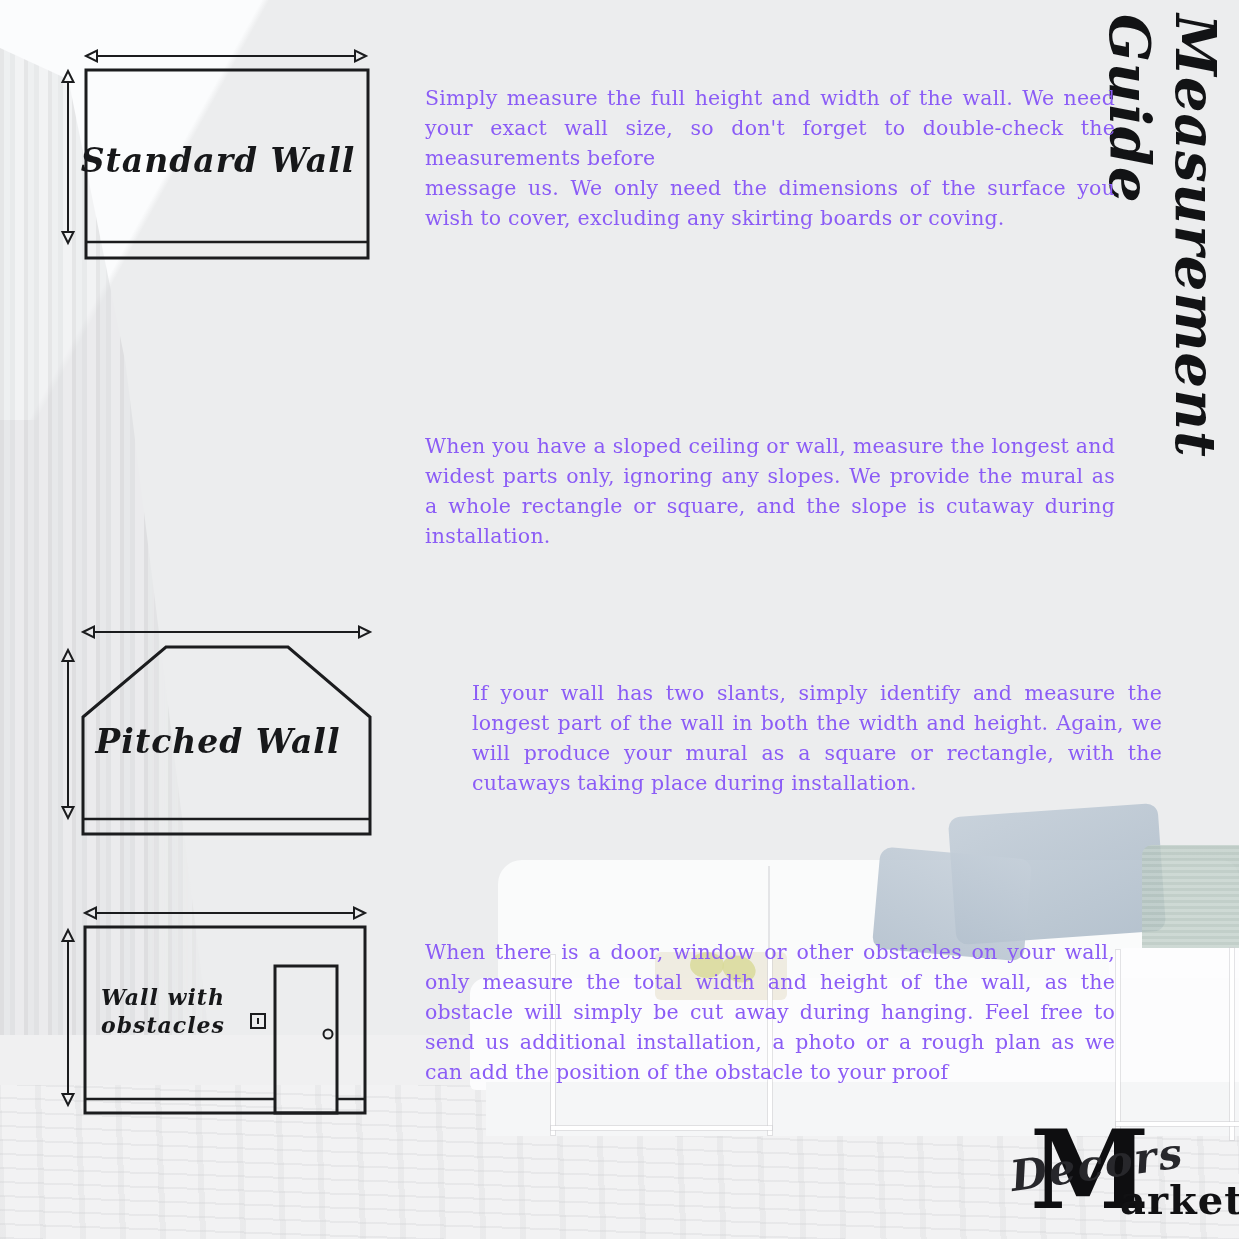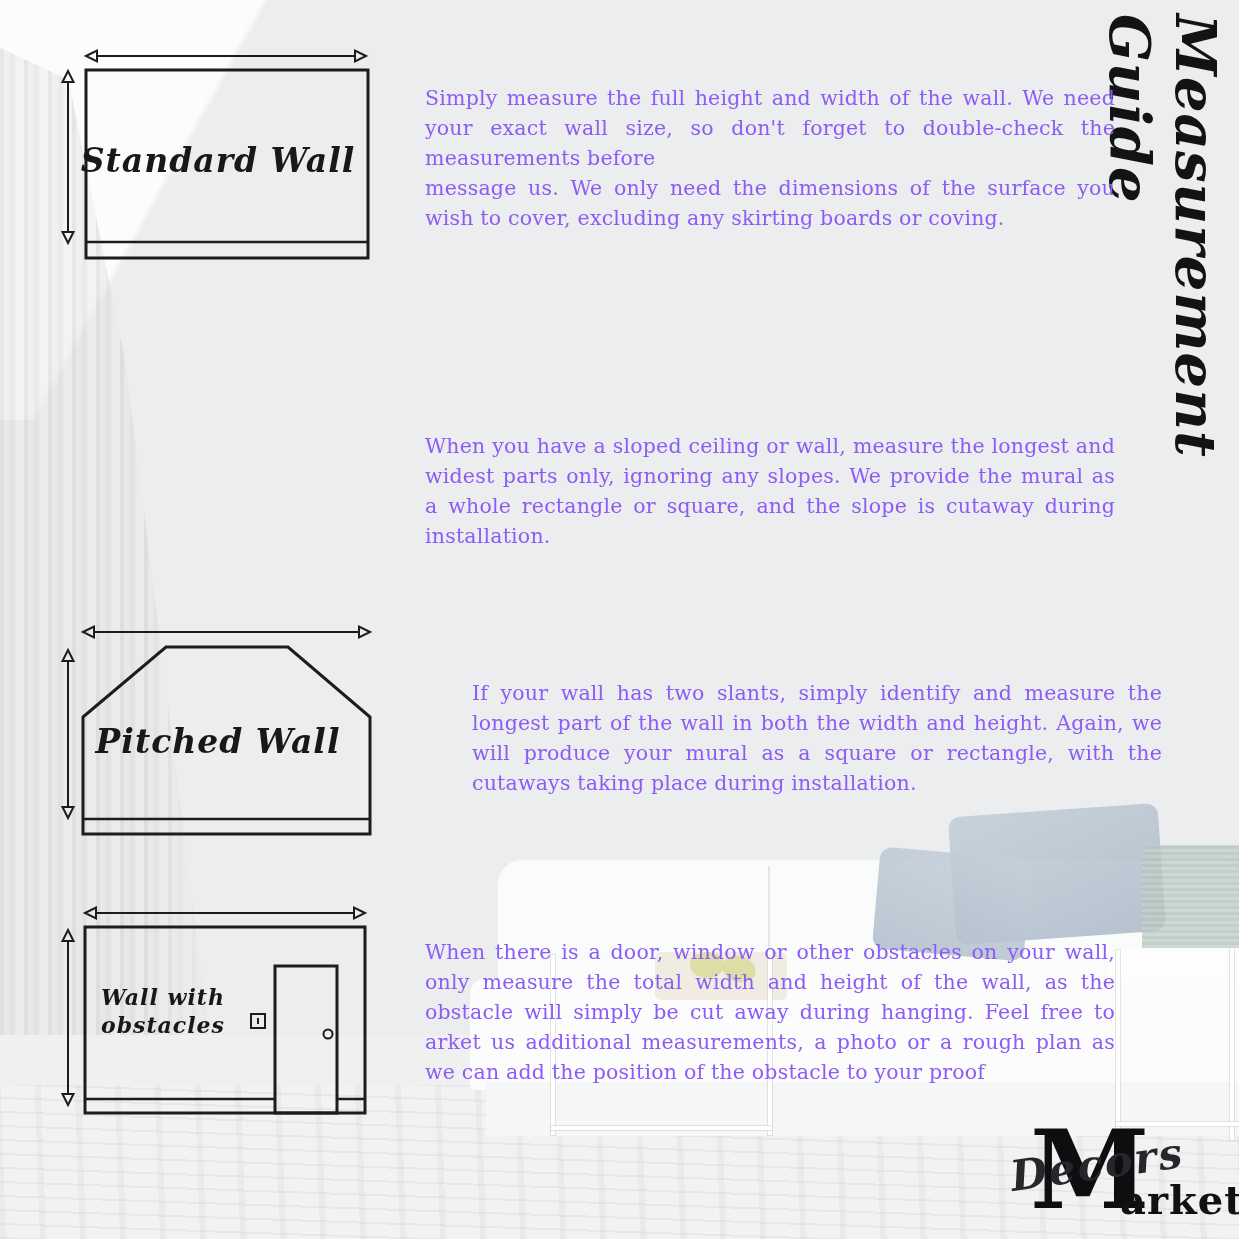--- a/index.html
+++ b/index.html
@@ -184,21 +184,21 @@
         <line class="ink" stroke-width="2.5" x1="279" y1="211" x2="307" y2="211"></line>
         <rect class="ink" stroke-width="3" x="217" y="78" width="62" height="147"></rect>
         <circle class="ink" stroke-width="2" cx="270" cy="146" r="4.5"></circle>
         <g class="ink" stroke-width="2">
           <rect x="193" y="126" width="14" height="14"></rect>
           <line x1="200" y1="130" x2="200" y2="136"></line>
         </g>
       </svg>
       <div class="wall-label">Wall with obstacles</div>
     </div>
-    <p class="desc desc4">When there is a door, window or other obstacles on your wall, only measure the total width and height of the wall, as the obstacle will simply be cut away during hanging. Feel free to arket us additional measurements, a photo or a rough plan as we can add the position of the obstacle to your proof</p>
+    <p class="desc desc4">When there is a door, window or other obstacles on your wall, only measure the total width and height of the wall, as the obstacle will simply be cut away during hanging. Feel free to send us additional installation, a photo or a rough plan as we can add the position of the obstacle to your proof</p>
 
   </div>
 
   <div class="logo">
     <span class="logo-m">M</span>
     <span class="logo-script">Decors</span>
     <span class="logo-suffix">arket</span>
   </div>
 
 </div>

